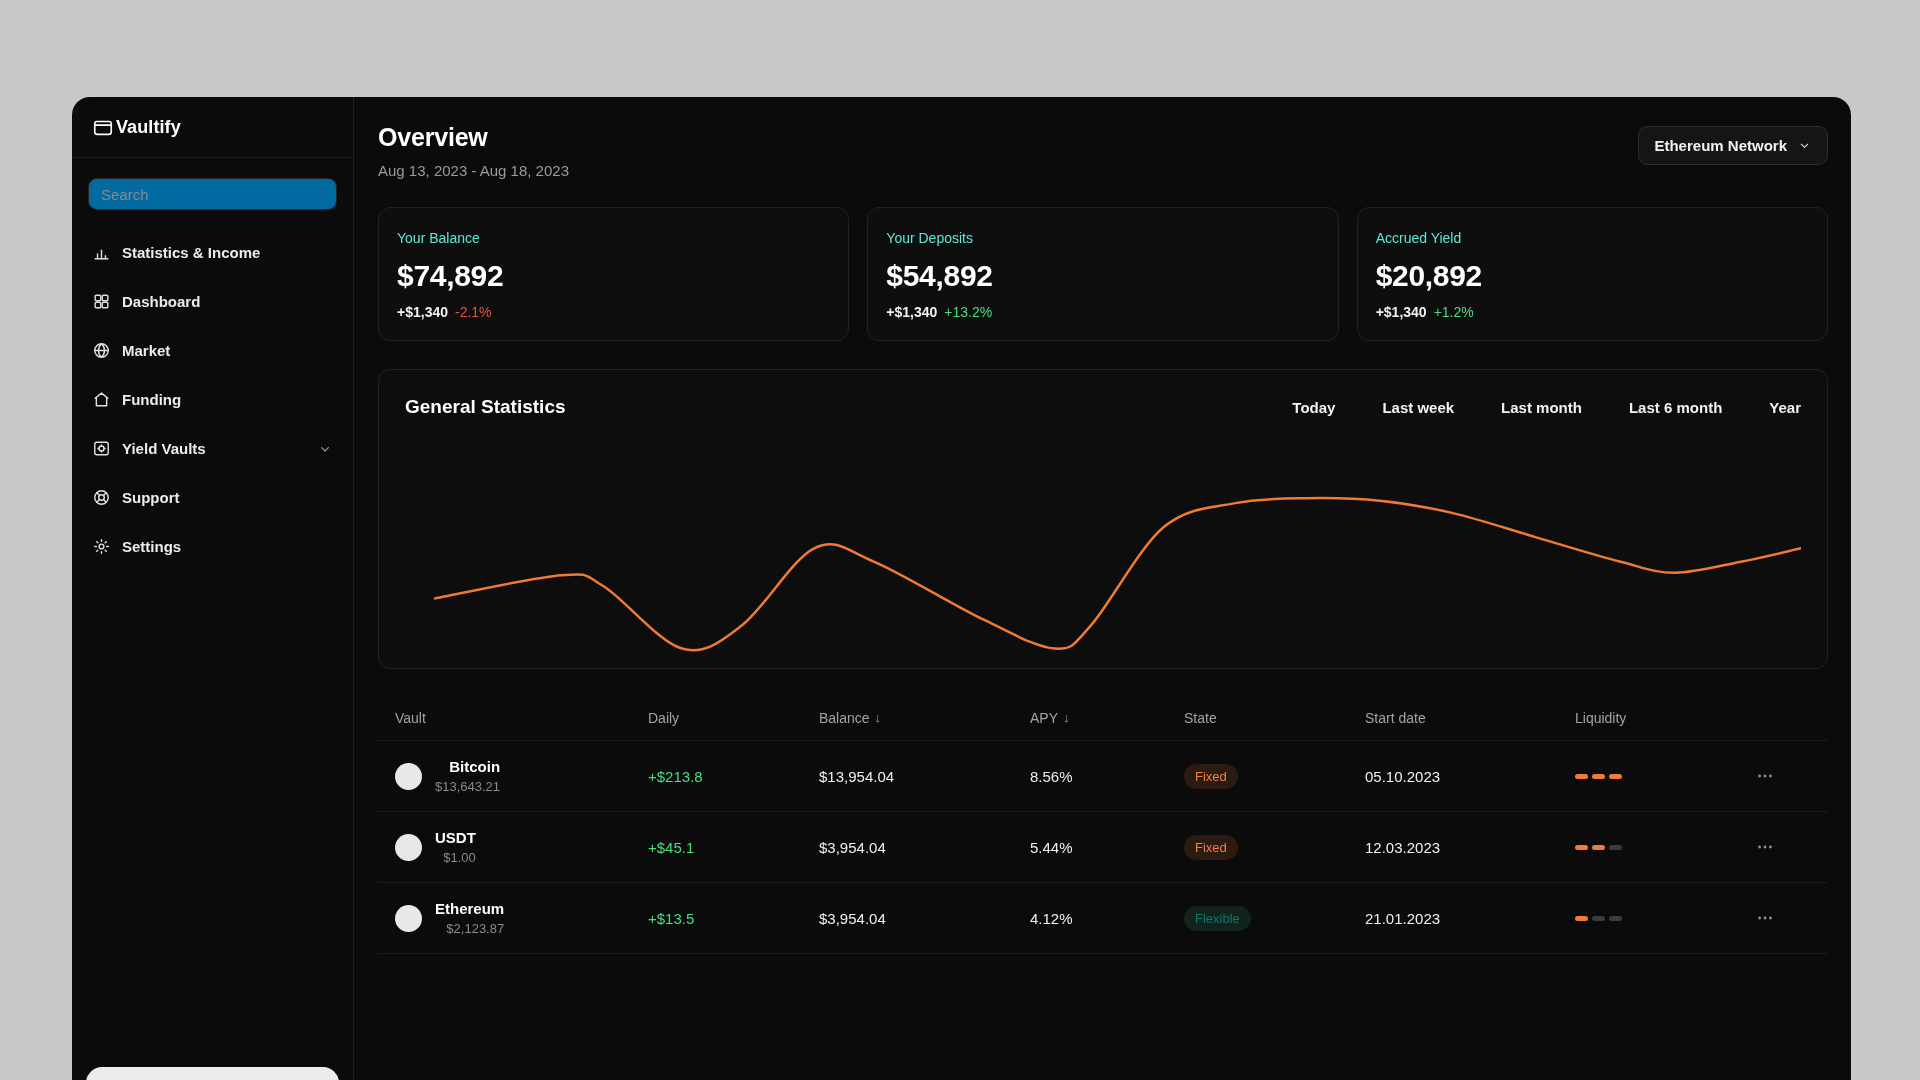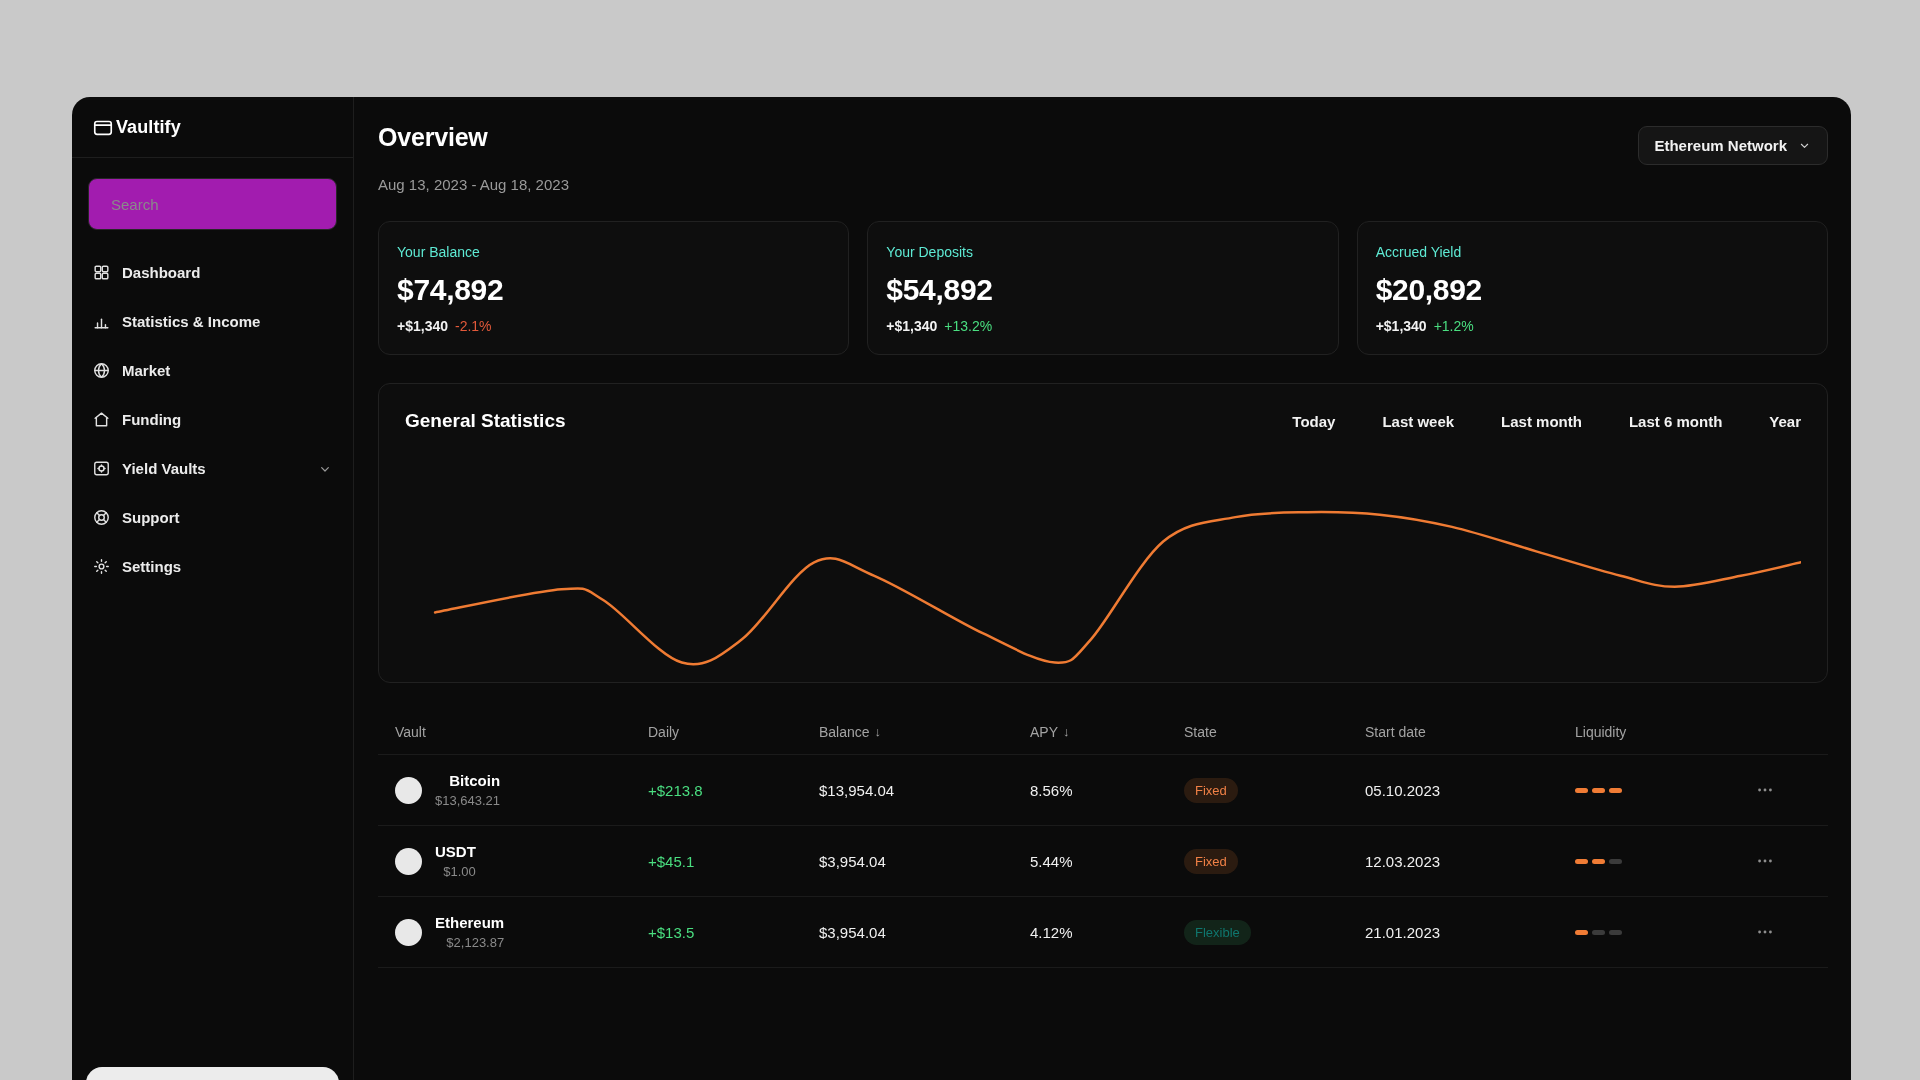--- a/index.html
+++ b/index.html
@@ -25,28 +25,28 @@
     border-right:1px solid #1e1e1e;
     display:flex; flex-direction:column;
     position:relative;
   }
   .brand { display:flex; align-items:center; gap:2px; height:60px; padding:0 20px; }
   .brand-icon { display:flex; color:#fff; }
   .brand-name { font-size:18px; font-weight:700; letter-spacing:.1px; }
   .sidebar-sep { height:1px; background:#1e1e1e; }
   .search-wrap { padding:20px 16px 8px; }
   .search {
-    width:100%; height:52px;
-    background:#a21caf;
+    width:100%; height:32px;
+    background:#0369a1;
     border:1px solid #272727;
     border-radius:9px;
     color:#e5e5e5;
     font-family:"Liberation Sans", sans-serif;
     font-size:15px;
-    padding:0 22px;
+    padding:0 12px;
     outline:none;
   }
   .search::placeholder { color:#8a8a8a; }
   nav { margin-top:10px; }
   .nav-item {
     display:flex; align-items:center; gap:11px;
     height:49px; padding:0 20px;
     font-size:15px; font-weight:600; color:#ececec;
     cursor:pointer;
   }
@@ -56,21 +56,21 @@
   .sidebar-bottom-card {
     position:absolute; left:14px; right:14px; top:970px;
     height:84px; border-radius:16px;
     background:#ececec;
     cursor:pointer;
   }
   
   .main { flex:1; min-width:0; padding:26px 23px 0 24px; }
   .topbar { display:flex; justify-content:space-between; align-items:flex-start; }
   .page-title { font-size:25px; font-weight:700; letter-spacing:-.2px; }
-  .date-range { margin-top:24px; font-size:15px; color:#9a9a9a; }
+  .date-range { margin-top:10px; font-size:15px; color:#9a9a9a; }
   .network-btn {
     display:flex; align-items:center; gap:10px;
     height:39px; padding:0 15px; margin-top:3px;
     background:#151515;
     border:1px solid #2c2c2c;
     border-radius:9px;
     color:#f2f2f2;
     font-family:"Liberation Sans", sans-serif;
     font-size:15px; font-weight:600;
     cursor:pointer;
@@ -158,40 +158,40 @@
       <span class="brand-name">Vaultify</span>
     </div>
     <div class="sidebar-sep"></div>
     <div class="search-wrap">
       <input class="search" type="text" placeholder="Search" style="">
     </div>
     <nav id="nav">
   <div class="nav-item">
     <span class="nav-icon">
             <svg viewBox="0 0 24 24" width="19" height="19" fill="none" stroke="currentColor" stroke-width="1.8" stroke-linecap="round" stroke-linejoin="round">
+              <path d="M4 20h16"></path>
+              <path d="M7 20v-6"></path>
+              <path d="M12 20v-11"></path>
+              <path d="M17 20v-4"></path>
+            </svg>
+          </span>
+    <span class="nav-label">Statistics &amp; Income</span>
+
+  </div>
+
+  <div class="nav-item">
+    <span class="nav-icon">
+            <svg viewBox="0 0 24 24" width="19" height="19" fill="none" stroke="currentColor" stroke-width="1.8" stroke-linecap="round" stroke-linejoin="round">
               <rect x="4" y="4" width="7" height="7" rx="1.5"></rect>
               <rect x="13" y="4" width="7" height="7" rx="1.5"></rect>
               <rect x="4" y="13" width="7" height="7" rx="1.5"></rect>
               <rect x="13" y="13" width="7" height="7" rx="1.5"></rect>
             </svg>
           </span>
     <span class="nav-label">Dashboard</span>
-
-  </div>
-
-  <div class="nav-item">
-    <span class="nav-icon">
-            <svg viewBox="0 0 24 24" width="19" height="19" fill="none" stroke="currentColor" stroke-width="1.8" stroke-linecap="round" stroke-linejoin="round">
-              <path d="M4 20h16"></path>
-              <path d="M7 20v-6"></path>
-              <path d="M12 20v-11"></path>
-              <path d="M17 20v-4"></path>
-            </svg>
-          </span>
-    <span class="nav-label">Statistics &amp; Income</span>
 
   </div>
 
   <div class="nav-item">
     <span class="nav-icon">
             <svg viewBox="0 0 24 24" width="19" height="19" fill="none" stroke="currentColor" stroke-width="1.8" stroke-linecap="round" stroke-linejoin="round">
               <circle cx="12" cy="12" r="8.5"></circle>
               <path d="M3.5 12h17"></path>
               <path d="M12 3.5c2.5 2.3 3.8 5.2 3.8 8.5s-1.3 6.2-3.8 8.5c-2.5-2.3-3.8-5.2-3.8-8.5S9.5 5.8 12 3.5z"></path>
             </svg>

